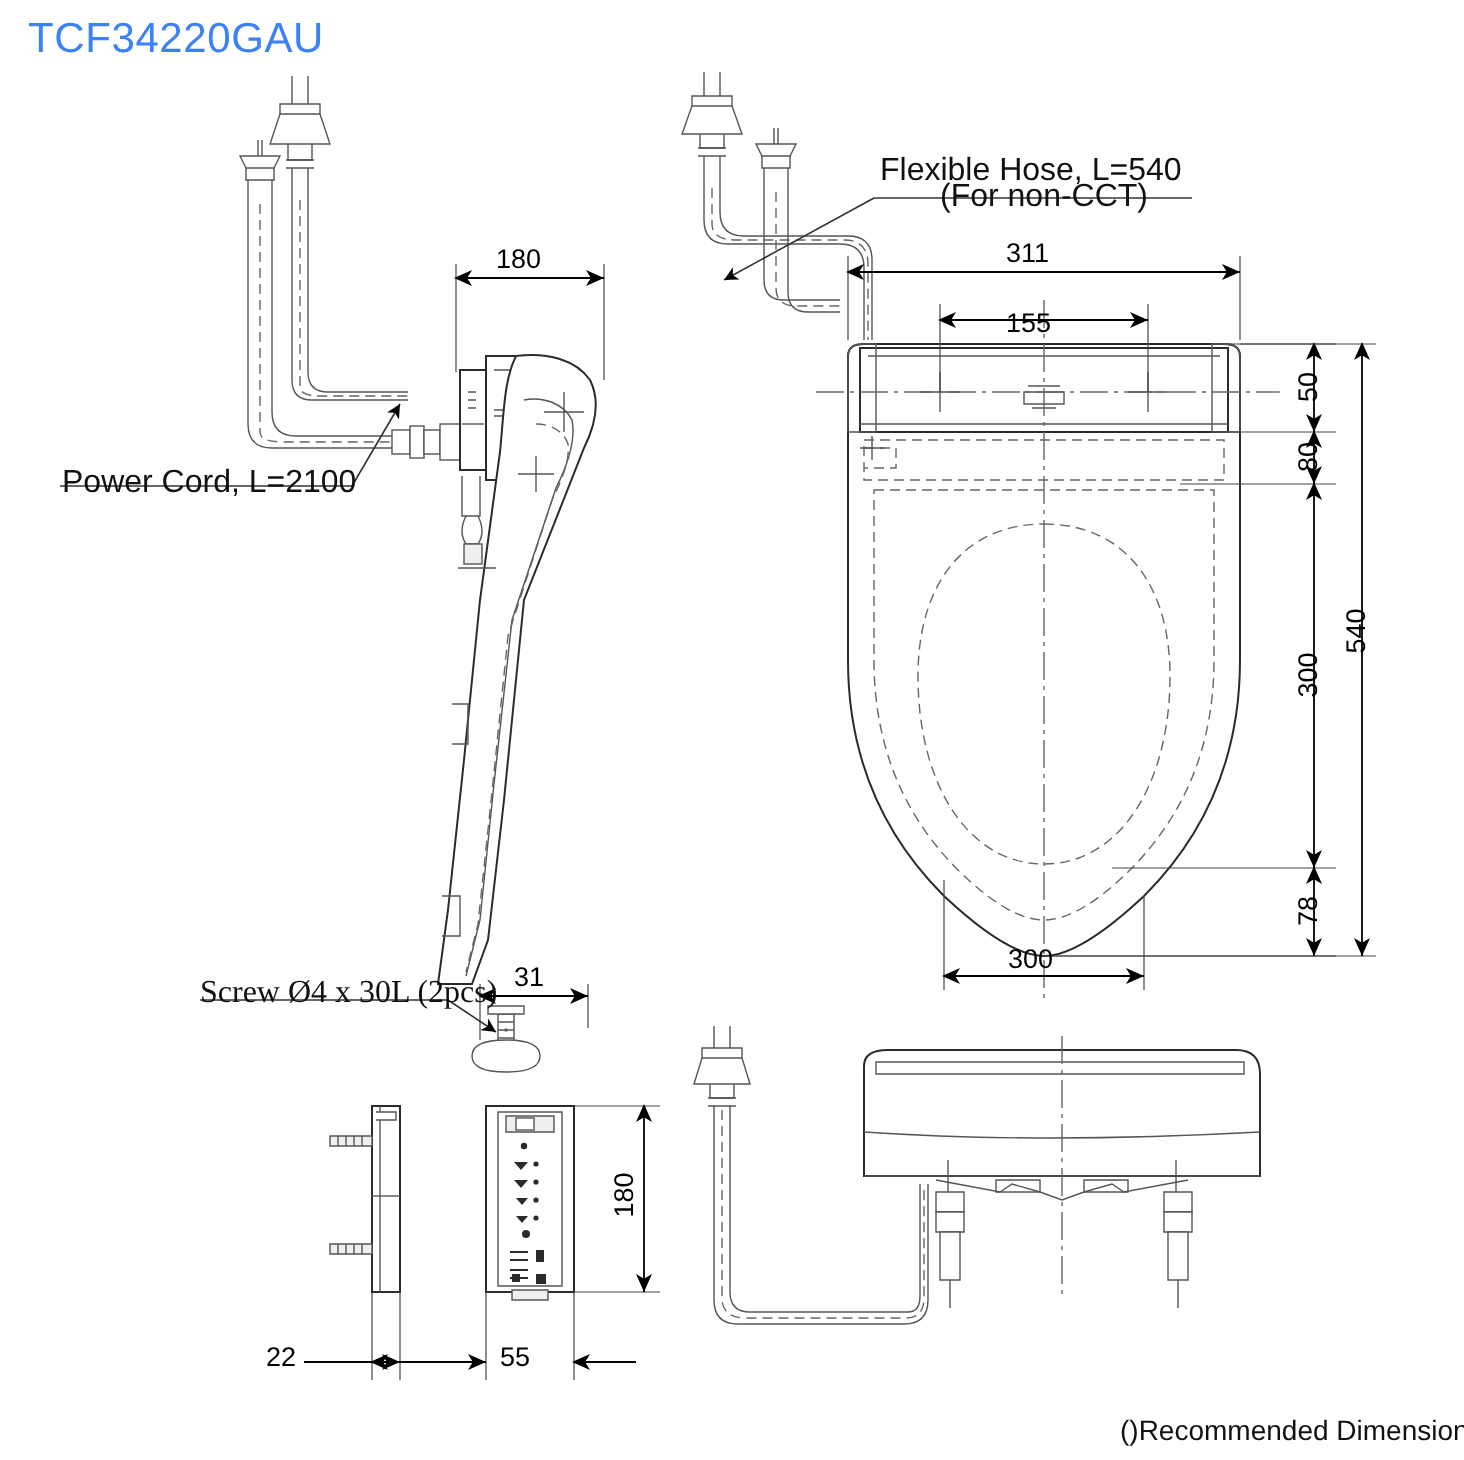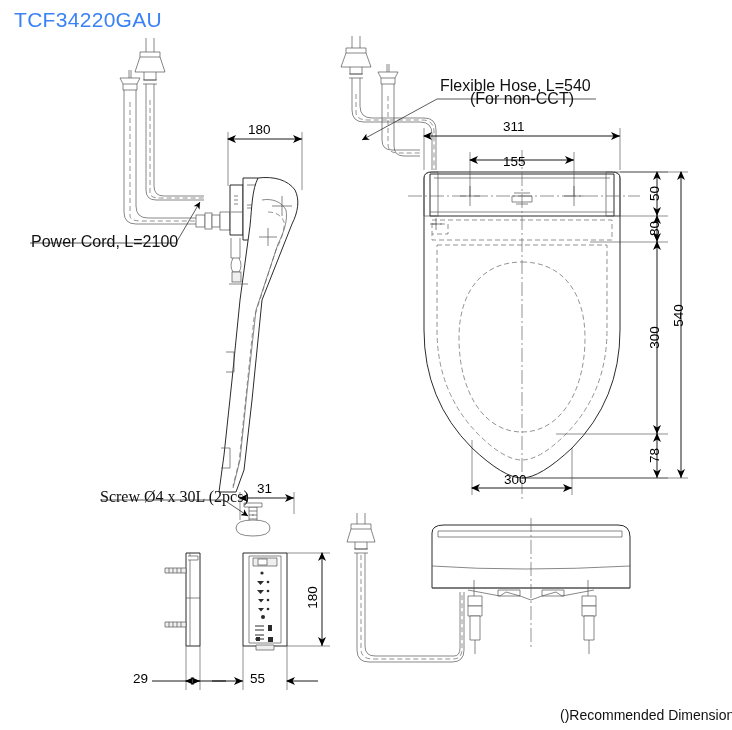--- a/index.html
+++ b/index.html
@@ -444,21 +444,21 @@
   <div class="dim-label vert" style="left:634px; top:330px; width:40px; text-align:center;">300</div>
 
   <div class="dim-label vert" style="left:640px; top:448px; width:28px; text-align:center;">78</div>
 
   <div class="dim-label vert" style="left:658px; top:308px; width:40px; text-align:center;">540</div>
 
   <div class="dim-label" style="left:504px; top:472px;">300</div>
 
   <div class="dim-label" style="left:257px; top:481px;text-align:right;">31</div>
 
-  <div class="dim-label" style="left:133px; top:671px;">29</div>
+  <div class="dim-label" style="left:133px; top:671px;">22</div>
 
   <div class="dim-label" style="left:250px; top:671px;">55</div>
 
   <div class="dim-label vert" style="left:292px; top:590px; width:40px; text-align:center;">180</div>
 
   <div class="footer-note">()Recommended Dimension</div>
 
 </div>
 
 </body></html>

